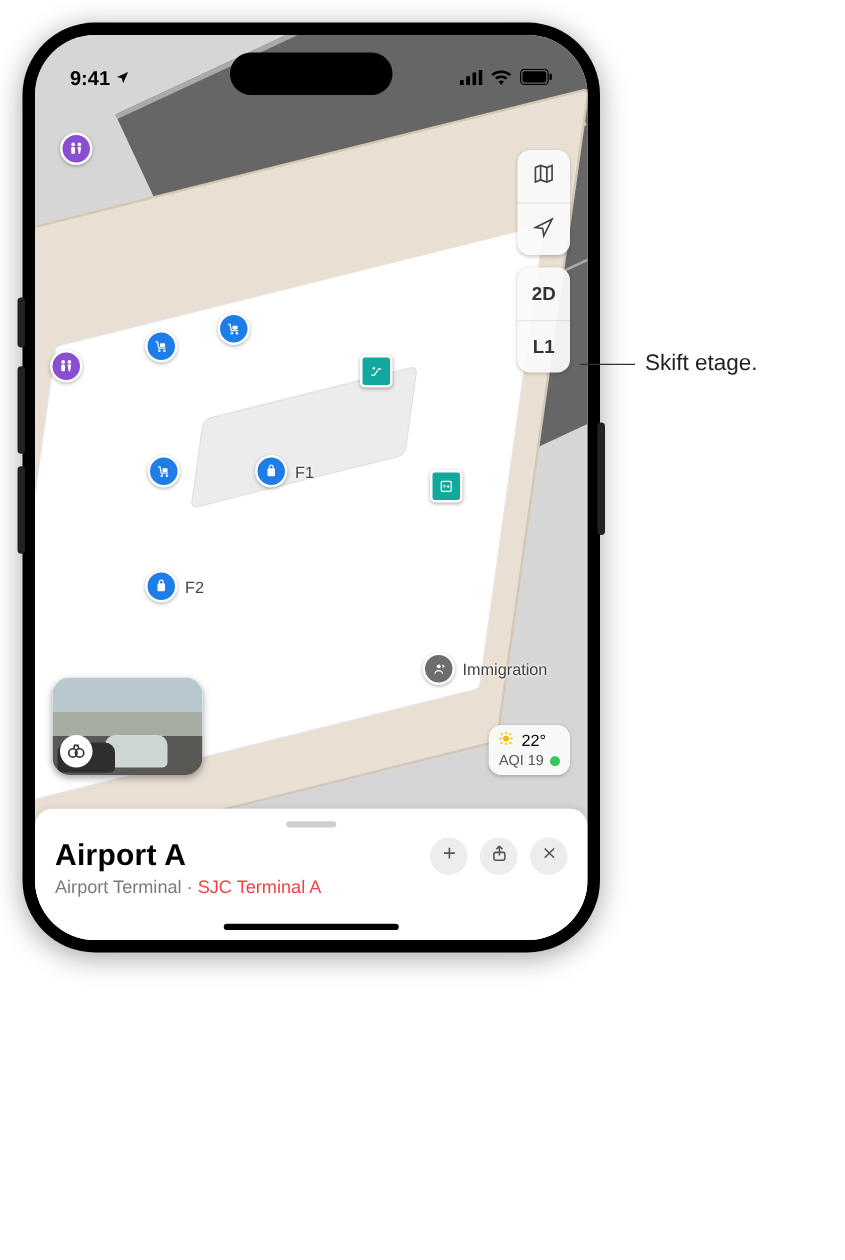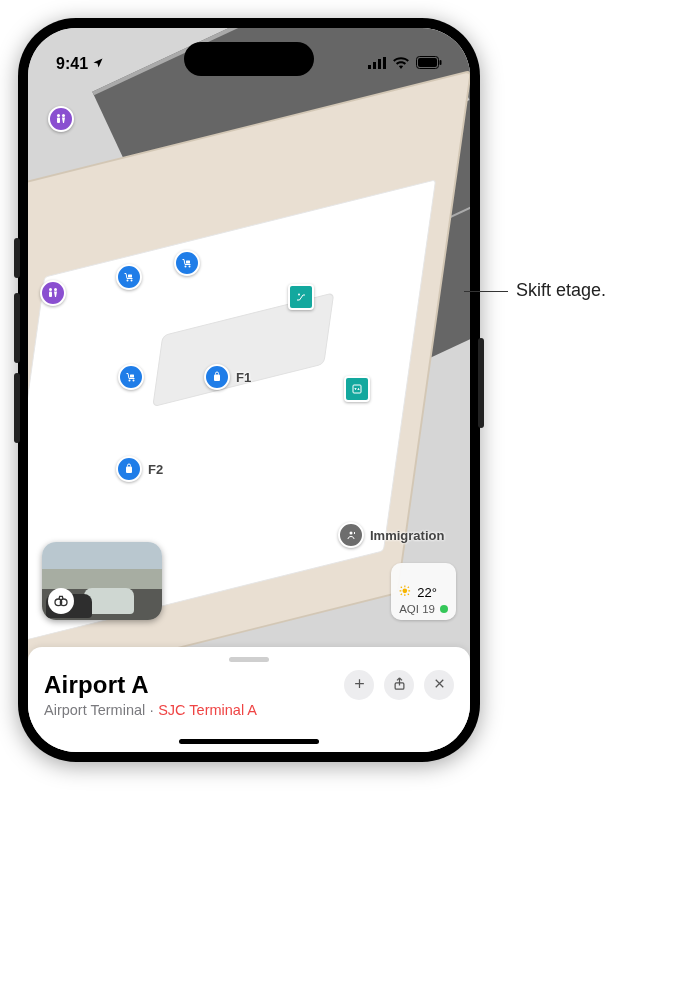--- a/index.html
+++ b/index.html
@@ -142,21 +142,21 @@
   .poi .dot {
     width: 22px; height: 22px;
     border-radius: 50%;
     border: 2px solid #fff;
     display:flex; align-items:center; justify-content:center;
     box-shadow: 0 1px 3px rgba(0,0,0,0.3);
   }
   .poi .dot svg { width: 12px; height: 12px; fill:#fff; }
   .poi .lbl {
     font-size: 13px;
-    font-weight: 700;
+    font-weight: 400;
     color:#444;
     text-shadow: 0 0 3px #fff, 0 0 3px #fff;
   }
   .c-blue   { background:#1f7de8; }
   .c-purple { background:#8a4fd0; }
   .c-teal   { background:#13a89e; }
   .c-gray   { background:#6d6d6d; }
 
   
   .map-controls {
@@ -207,21 +207,21 @@
     width:26px; height:26px; border-radius:50%;
     background:#fff; display:flex; align-items:center; justify-content:center;
   }
 
   
   .weather {
     position:absolute;
     right:14px; bottom:132px;
     background: rgba(250,250,250,0.95);
     border-radius: 10px;
-    padding: 22px 8px 4px 8px;
+    padding: 5px 8px 4px 8px;
     box-shadow: 0 1px 3px rgba(0,0,0,0.2);
     font-size: 13px;
     line-height: 1.15;
     z-index:20;
     margin-left:17px;
   }
   .weather .row1 { display:flex; align-items:center; gap:4px; font-weight:500;}
   .weather .row2 { display:flex; align-items:center; gap:5px; color:#555; font-size:11.5px;}
   .aqi-dot { width:8px; height:8px; border-radius:50%; background:#35c759; display:inline-block;}
 
@@ -419,20 +419,47 @@
           <svg viewBox="0 0 24 24">
               <circle cx="12" cy="8" r="3"></circle>
               <path d="M6 20c0-3 3-5 6-5s6 2 6 5" stroke="#fff" fill="none" stroke-width="2"></path>
               <path d="M18 6l2 2-2 2" stroke="#fff" fill="none" stroke-width="2"></path>
             </svg>
         </span>
         <span class="lbl">Immigration</span>
       </div>
     </div>
 
+    <div class="map-controls">
+      <div class="ctrl-group">
+        <button class="ctrl">
+          <span>
+            <svg viewBox="0 0 24 24">
+                <path d="M4 6l5-2 6 2 5-2v14l-5 2-6-2-5 2z"></path>
+                <path d="M9 4v14M15 6v14"></path>
+              </svg>
+          </span>
+        </button>
+        <button class="ctrl">
+          <span>
+            <svg viewBox="0 0 24 24">
+                <path d="M4 12 L20 4 L12 20 L11 13 Z"></path>
+              </svg>
+          </span>
+        </button>
+      </div>
+      <div class="ctrl-group">
+        <button class="ctrl">
+          <span>2D</span>
+        </button>
+        <button class="ctrl">
+          <span>L1</span>
+        </button>
+      </div>
+    </div>
 
     <div class="lookaround">
       <div class="sky"></div>
       <div class="car"></div>
       <div class="car2"></div>
       <div class="binoc">
         <svg width="16" height="16" viewBox="0 0 24 24">
             <circle cx="8" cy="14" r="5" fill="none" stroke="#333" stroke-width="2"></circle>
             <circle cx="16" cy="14" r="5" fill="none" stroke="#333" stroke-width="2"></circle>
             <path d="M9 9l1-4h4l1 4" fill="none" stroke="#333" stroke-width="2"></path>

